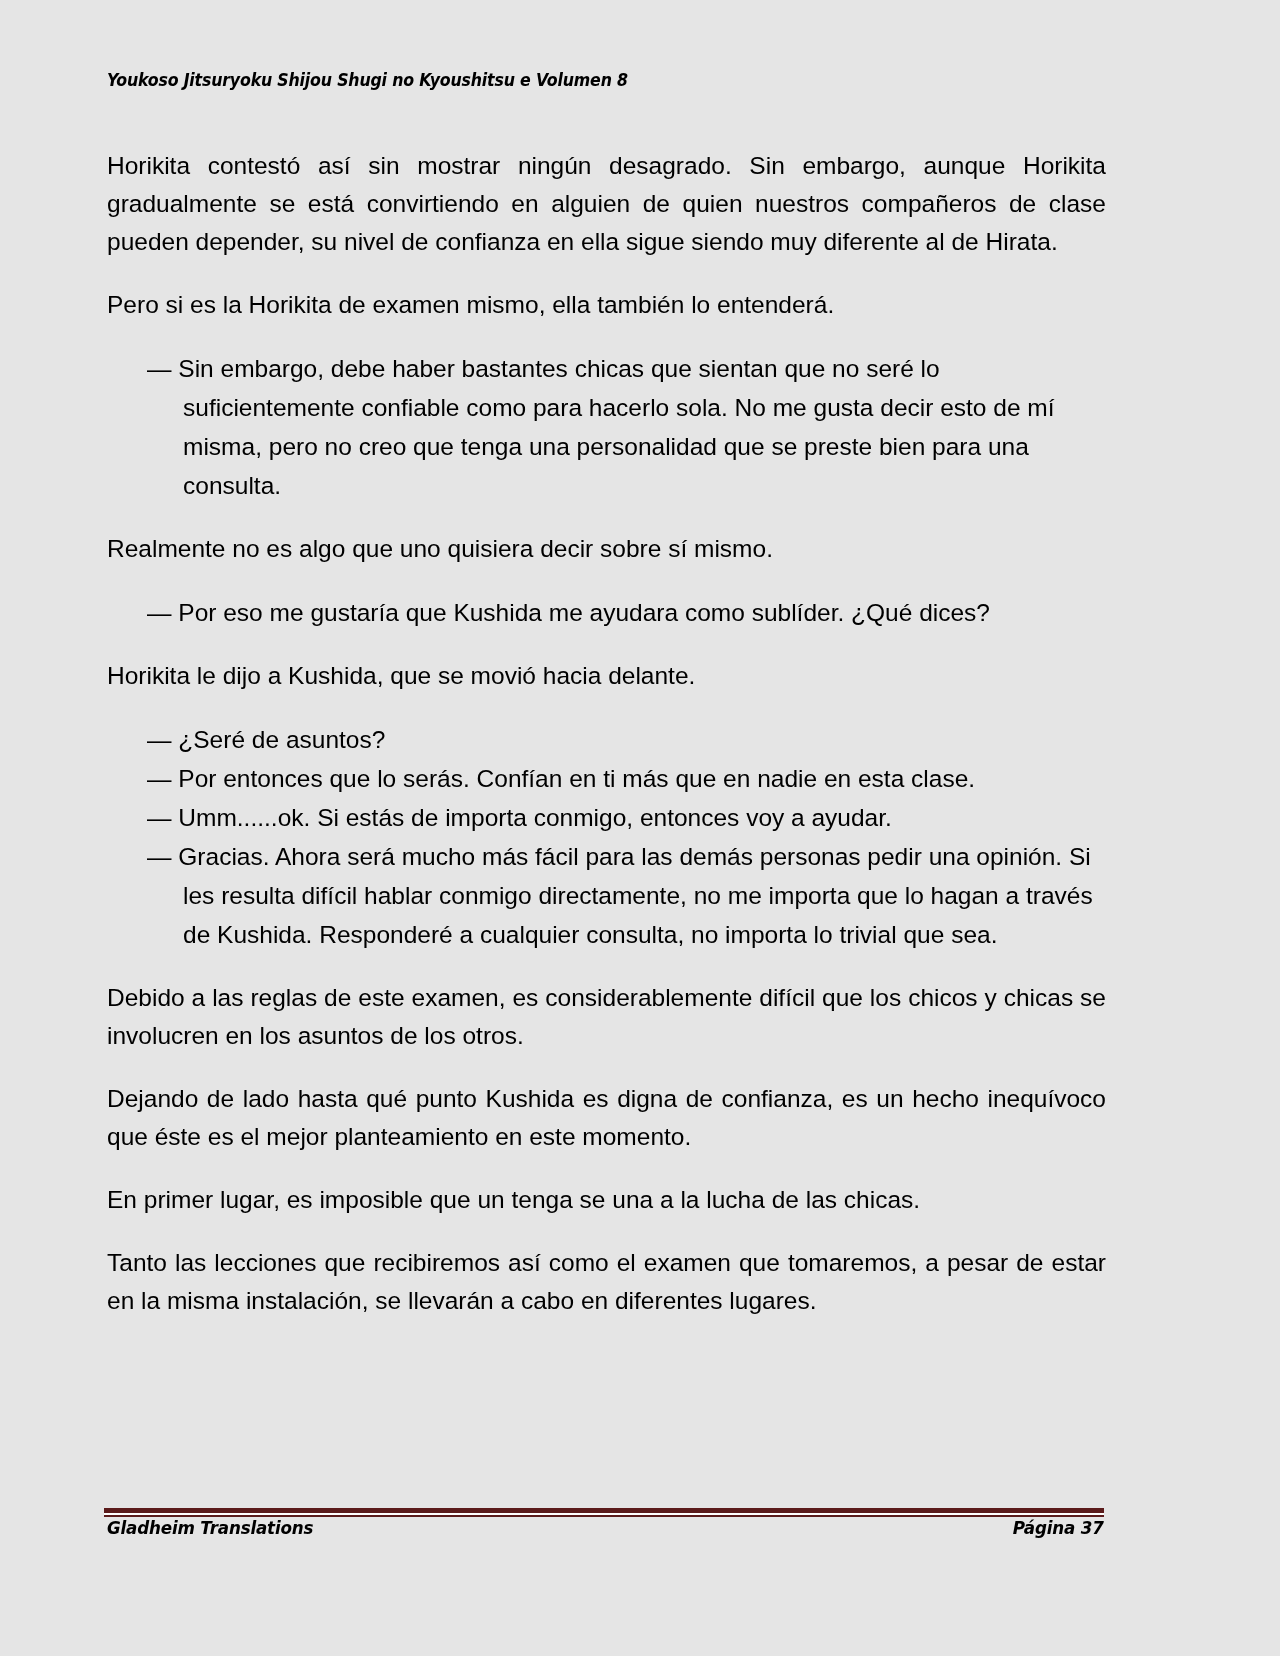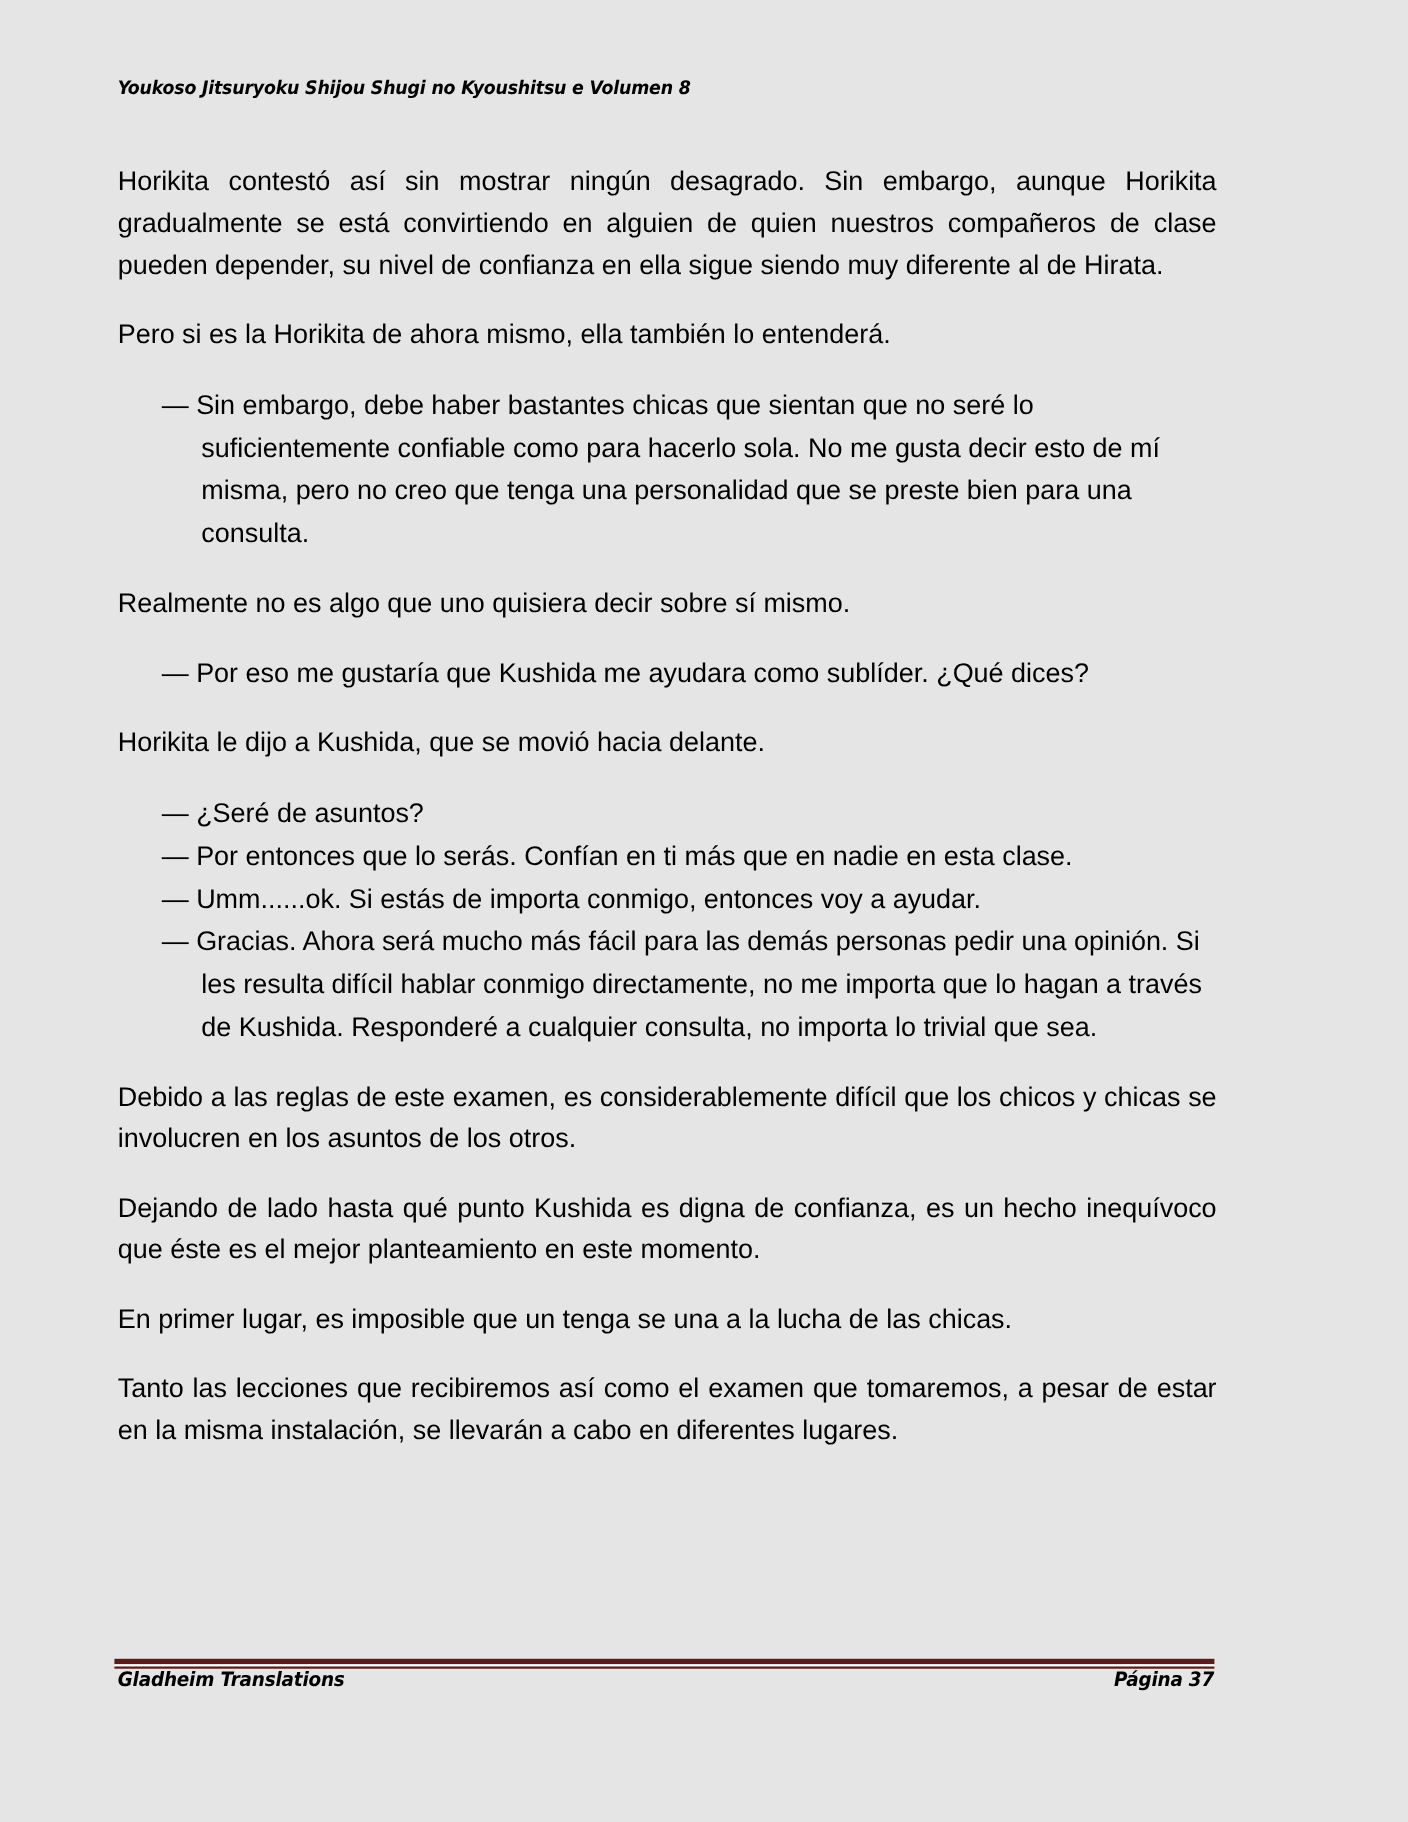--- a/index.html
+++ b/index.html
@@ -118,21 +118,21 @@
 <div class="page">
 
   <div class="page-header">
     <div class="header-title">Youkoso Jitsuryoku Shijou Shugi no Kyoushitsu e Volumen 8</div>
   </div>
 
   <div class="content">
 
     <p class="para">Horikita contestó así sin mostrar ningún desagrado. Sin embargo, aunque Horikita gradualmente se está convirtiendo  en alguien de quien nuestros compañeros de clase pueden depender, su nivel de confianza en ella sigue siendo muy diferente al de Hirata.</p>
 
-    <p class="para">Pero si es la Horikita de ahora mismo, ella también lo entenderá.</p>
+    <p class="para">Pero si es la Horikita de examen mismo, ella también lo entenderá.</p>
 
     <div class="dialogue-block">
       <p class="dialogue-line last-line">— Sin embargo, debe haber bastantes chicas que sientan que no seré lo suficientemente confiable como para hacerlo sola. No me gusta decir esto de mí misma, pero no creo que tenga una personalidad que se preste bien para una consulta.</p>
     </div>
 
     <p class="para">Realmente no es algo que uno quisiera decir sobre sí mismo.</p>
 
     <div class="dialogue-block">
       <p class="dialogue-line short">— Por eso me gustaría que Kushida me ayudara como sublíder. ¿Qué dices?</p>
     </div>

